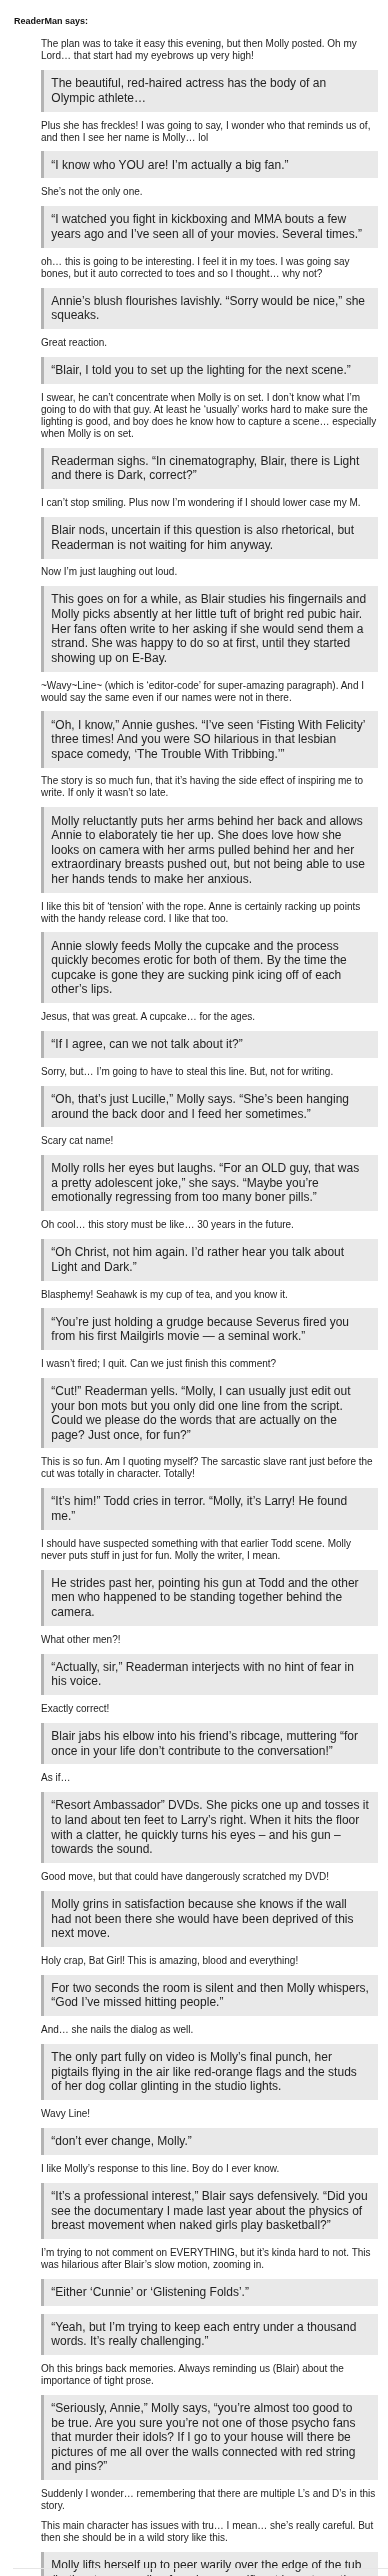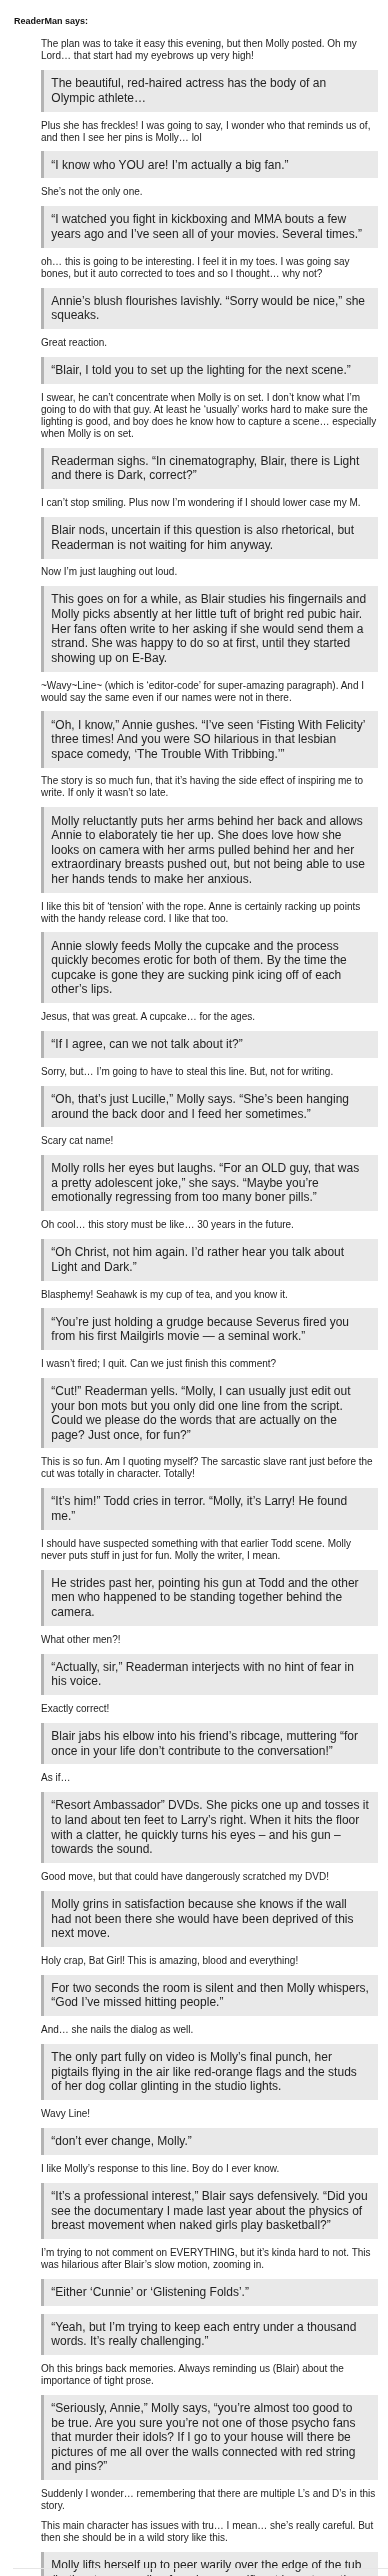--- a/index.html
+++ b/index.html
@@ -65,21 +65,21 @@
 </head>
 <body>
 
 <div class="comment">
   <h3 class="author-line">ReaderMan says:</h3>
   <div class="content">
       <p class="para">The plan was to take it easy this evening, but then Molly posted. Oh my Lord… that start had my eyebrows up very high!</p>
       <blockquote class="quote">
         <p>The beautiful, red-haired actress has the body of an Olympic athlete…</p>
       </blockquote>
-      <p class="para">Plus she has freckles! I was going to say, I wonder who that reminds us of, and then I see her pins is Molly… lol</p>
+      <p class="para">Plus she has freckles! I was going to say, I wonder who that reminds us of, and then I see her name is Molly… lol</p>
       <blockquote class="quote">
         <p>“I know who YOU are!  I’m actually a big fan.”</p>
       </blockquote>
       <p class="para">She’s not the only one.</p>
       <blockquote class="quote">
         <p>“I watched you fight in kickboxing and MMA bouts a few years ago and I’ve seen all of your movies. Several times.”</p>
       </blockquote>
       <p class="para">oh… this is going to be interesting. I feel it in my toes. I was going say bones, but it auto corrected to toes and so I thought… why not?</p>
       <blockquote class="quote">
         <p>Annie’s blush flourishes lavishly.  “Sorry would be nice,” she squeaks.</p>

